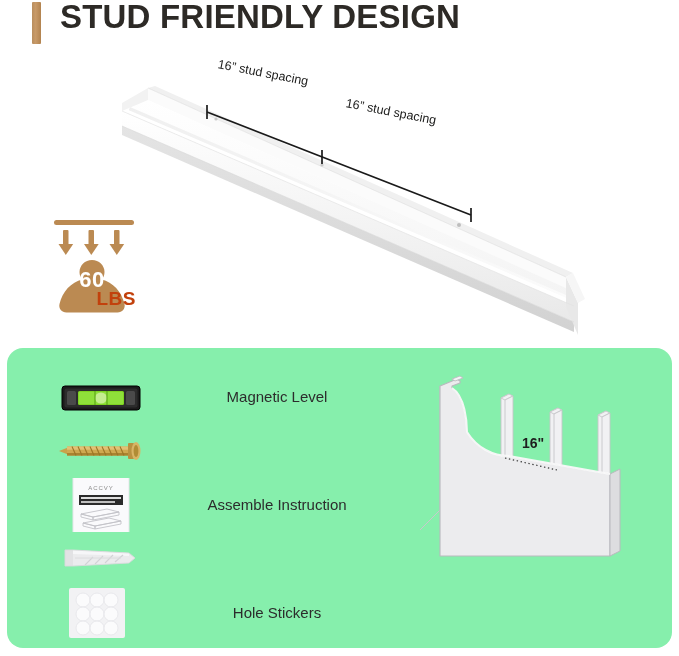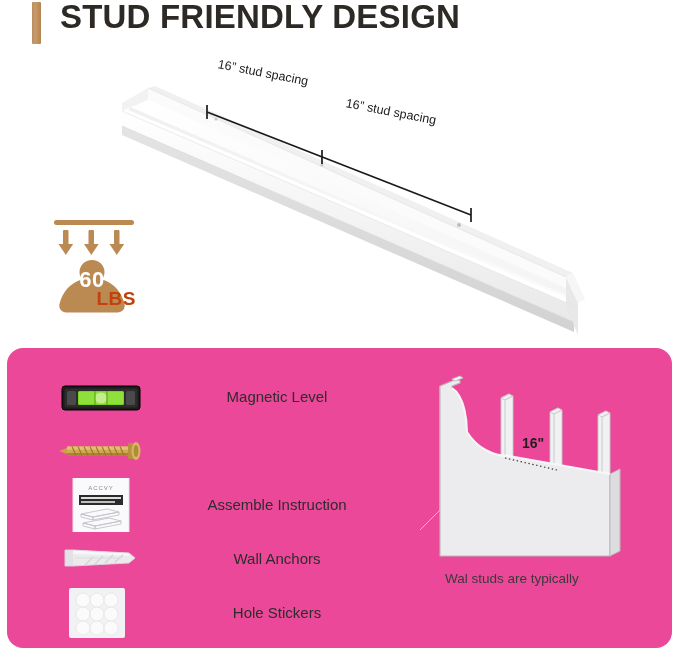--- a/index.html
+++ b/index.html
@@ -90,21 +90,21 @@
     font-weight: bold;
     color: #c2410c;
     letter-spacing: 0.5px;
   }
 
   
   .card {
     position: absolute;
     left: 7px; top: 348px;
     width: 665px; height: 300px;
-    background: #ec4899;
+    background: #86efac;
     border-radius: 16px;
   }
 
   
   .acc-list {
     position: absolute;
     left: 0; top: 22px;
     width: 340px;
   }
   .acc-row {
@@ -322,21 +322,20 @@
           <g stroke="#d2d2d6" stroke-width="1.1" fill="none">
             <path d="M30 33 L38 25"></path>
             <path d="M40 32 L48 24"></path>
             <path d="M50 31 L58 23"></path>
             <path d="M60 30 L68 23"></path>
           </g>
           <path d="M20 26 L66 26" stroke="#dcdcde" stroke-width="1"></path>
           <path d="M10 18 L18 18 L74 21 L80 26 L74 31 L18 34 L10 34 Z" fill="none" stroke="#d9d9dd" stroke-width="0.9"></path>
         </svg>
       </div>
-      <div class="acc-label">Wall Anchors</div>
     </div>
 
     <div class="acc-row">
       <div class="acc-icon">
         <svg width="104" height="54" viewBox="0 0 104 54">
           <rect x="14" y="2" width="56" height="50" rx="2" fill="#f2f2f4"></rect>
           <g fill="#fbfbfc" stroke="#e4e4e8" stroke-width="0.8">
             <circle cx="28" cy="14" r="7"></circle>
             <circle cx="42" cy="14" r="7"></circle>
             <circle cx="56" cy="14" r="7"></circle>
@@ -386,15 +385,14 @@
       <path d="M47,18 C 60,26 62,52 62,62 C 72,78 88,86 104,86 L205,104" fill="none" stroke="#ffffff" stroke-width="2" opacity="0.85"></path>
 
       <g>
         <line x1="100" y1="88" x2="152" y2="100" stroke="#3a3a3a" stroke-width="1.2" stroke-dasharray="1.4 2.6"></line>
         <text x="128" y="78" font-family="Liberation Sans, sans-serif" font-size="14" font-weight="bold" fill="#1f1f1f" text-anchor="middle">16"</text>
       </g>
     </svg>
   </div>
 
   <div class="studs-caption">
-    <div>Wal studs are typically</div>
   </div>
 </div>
 
 </body></html>

